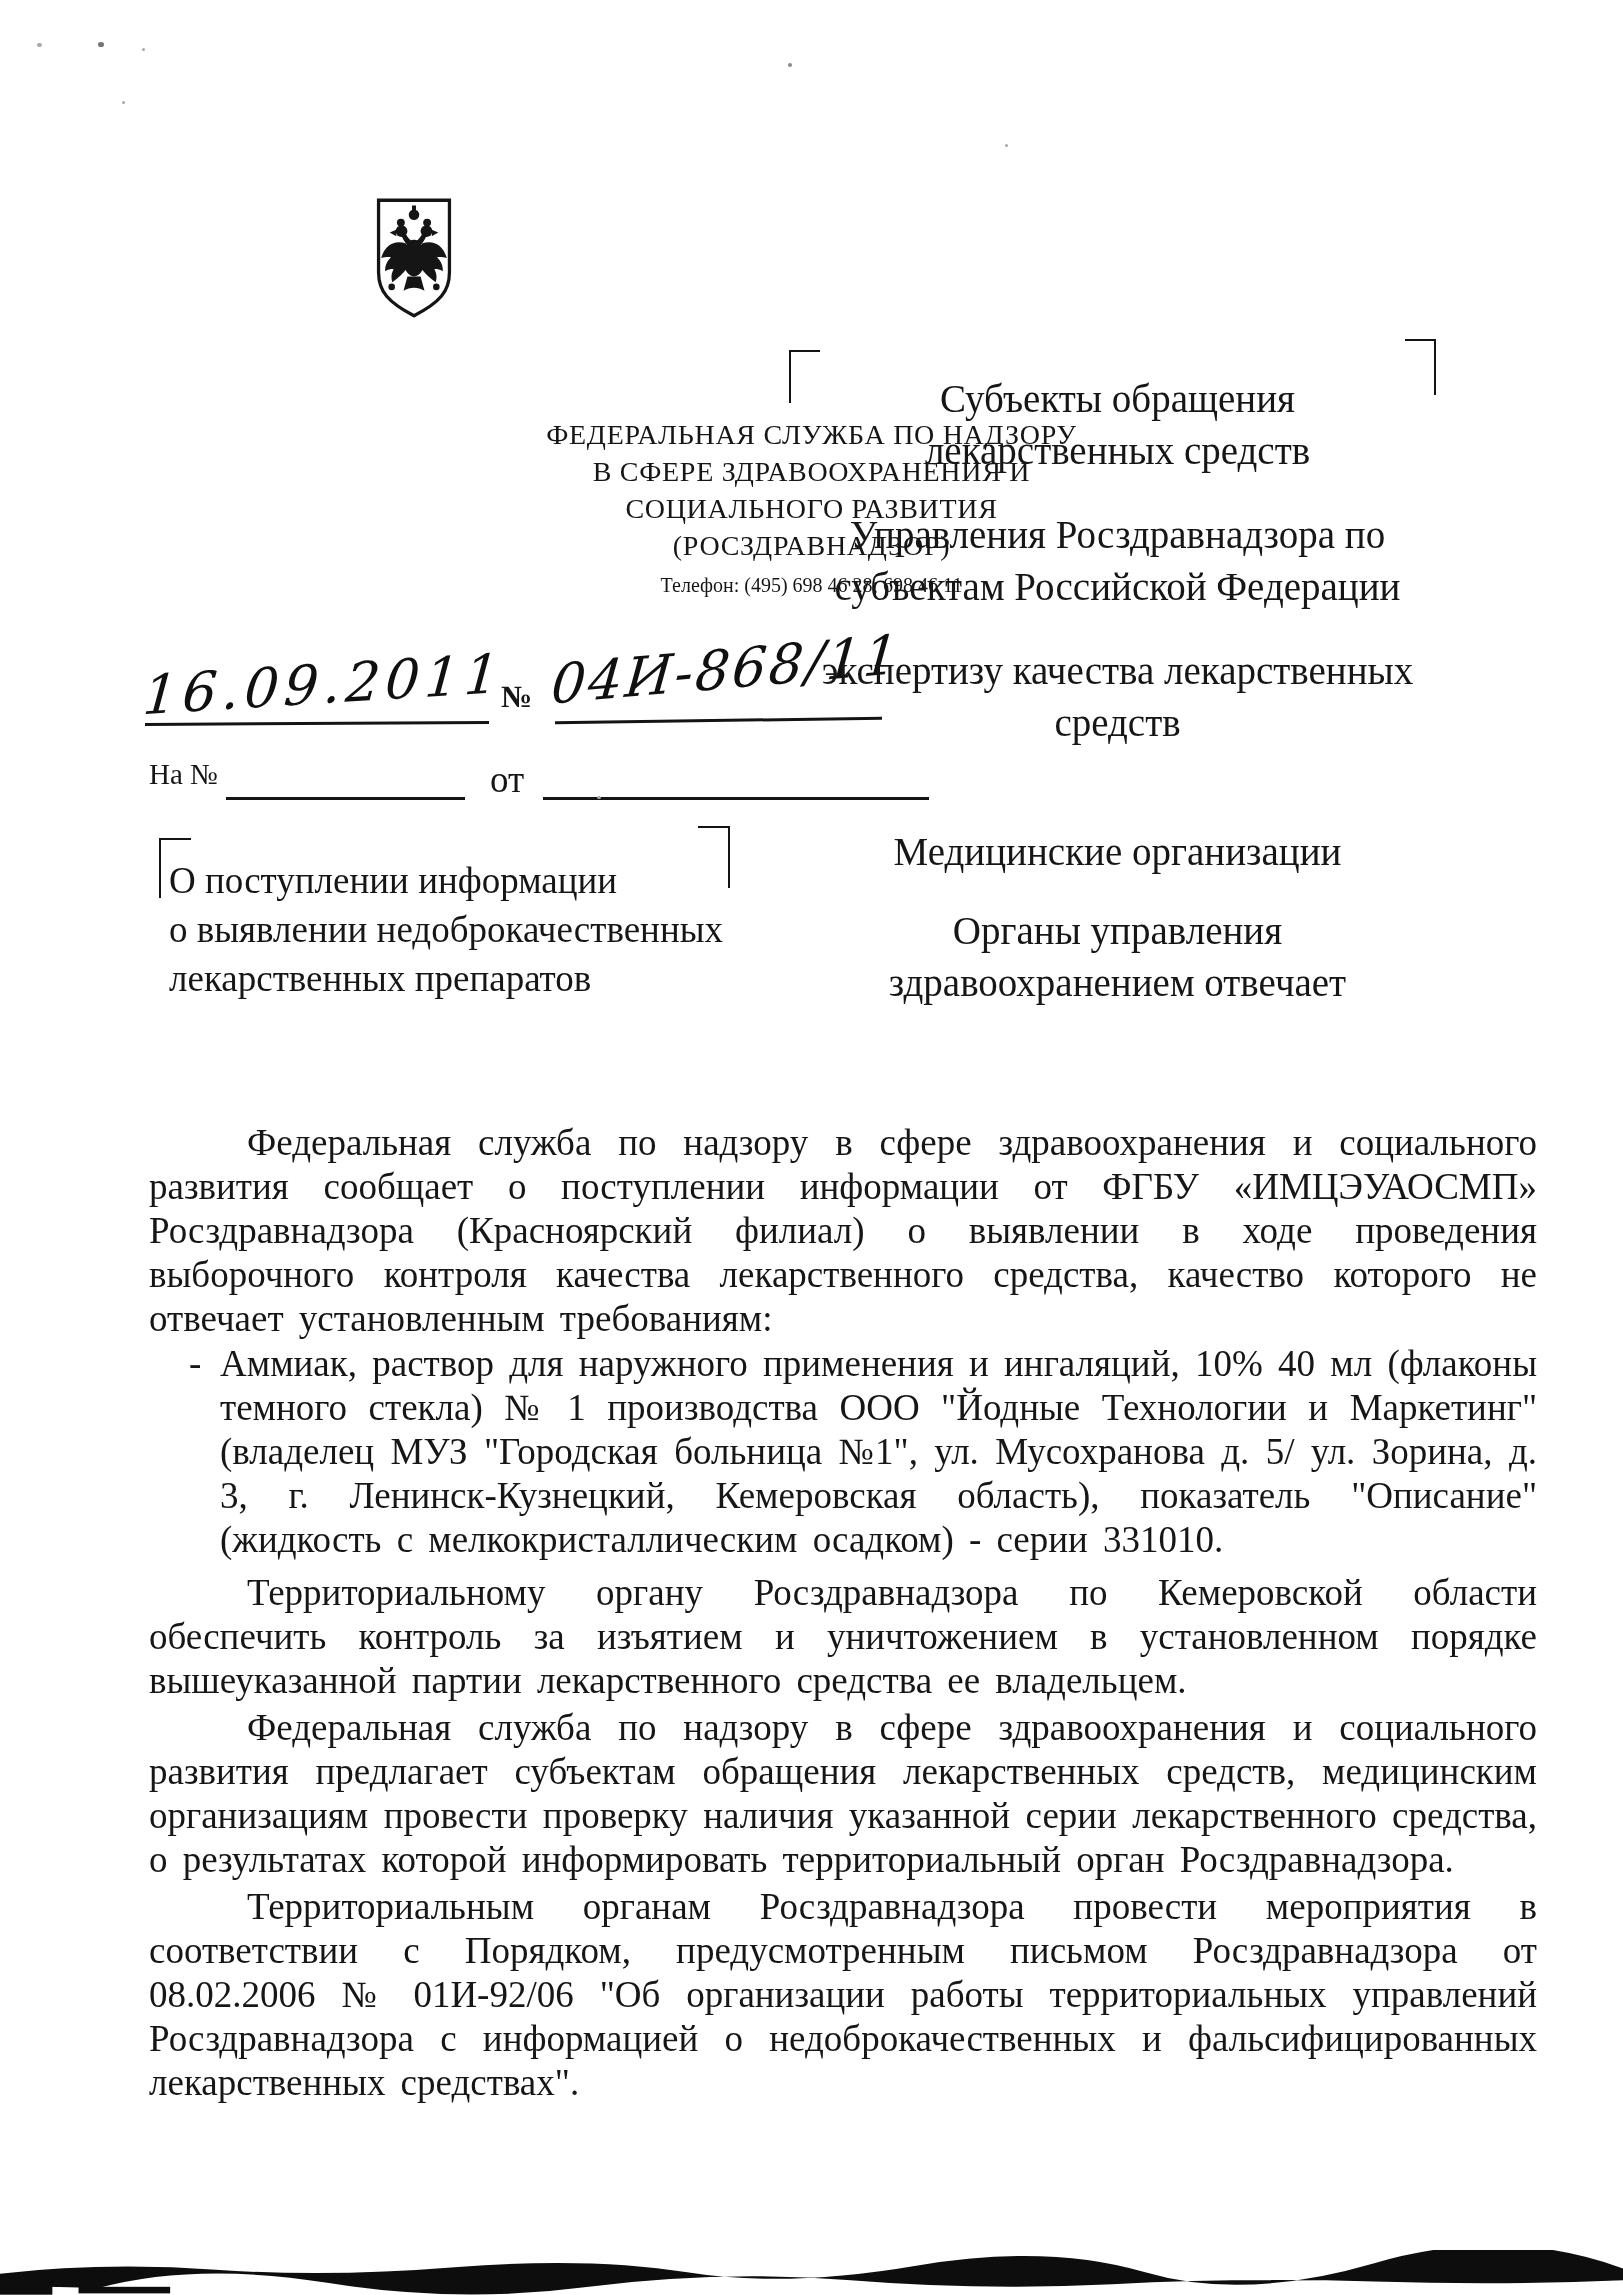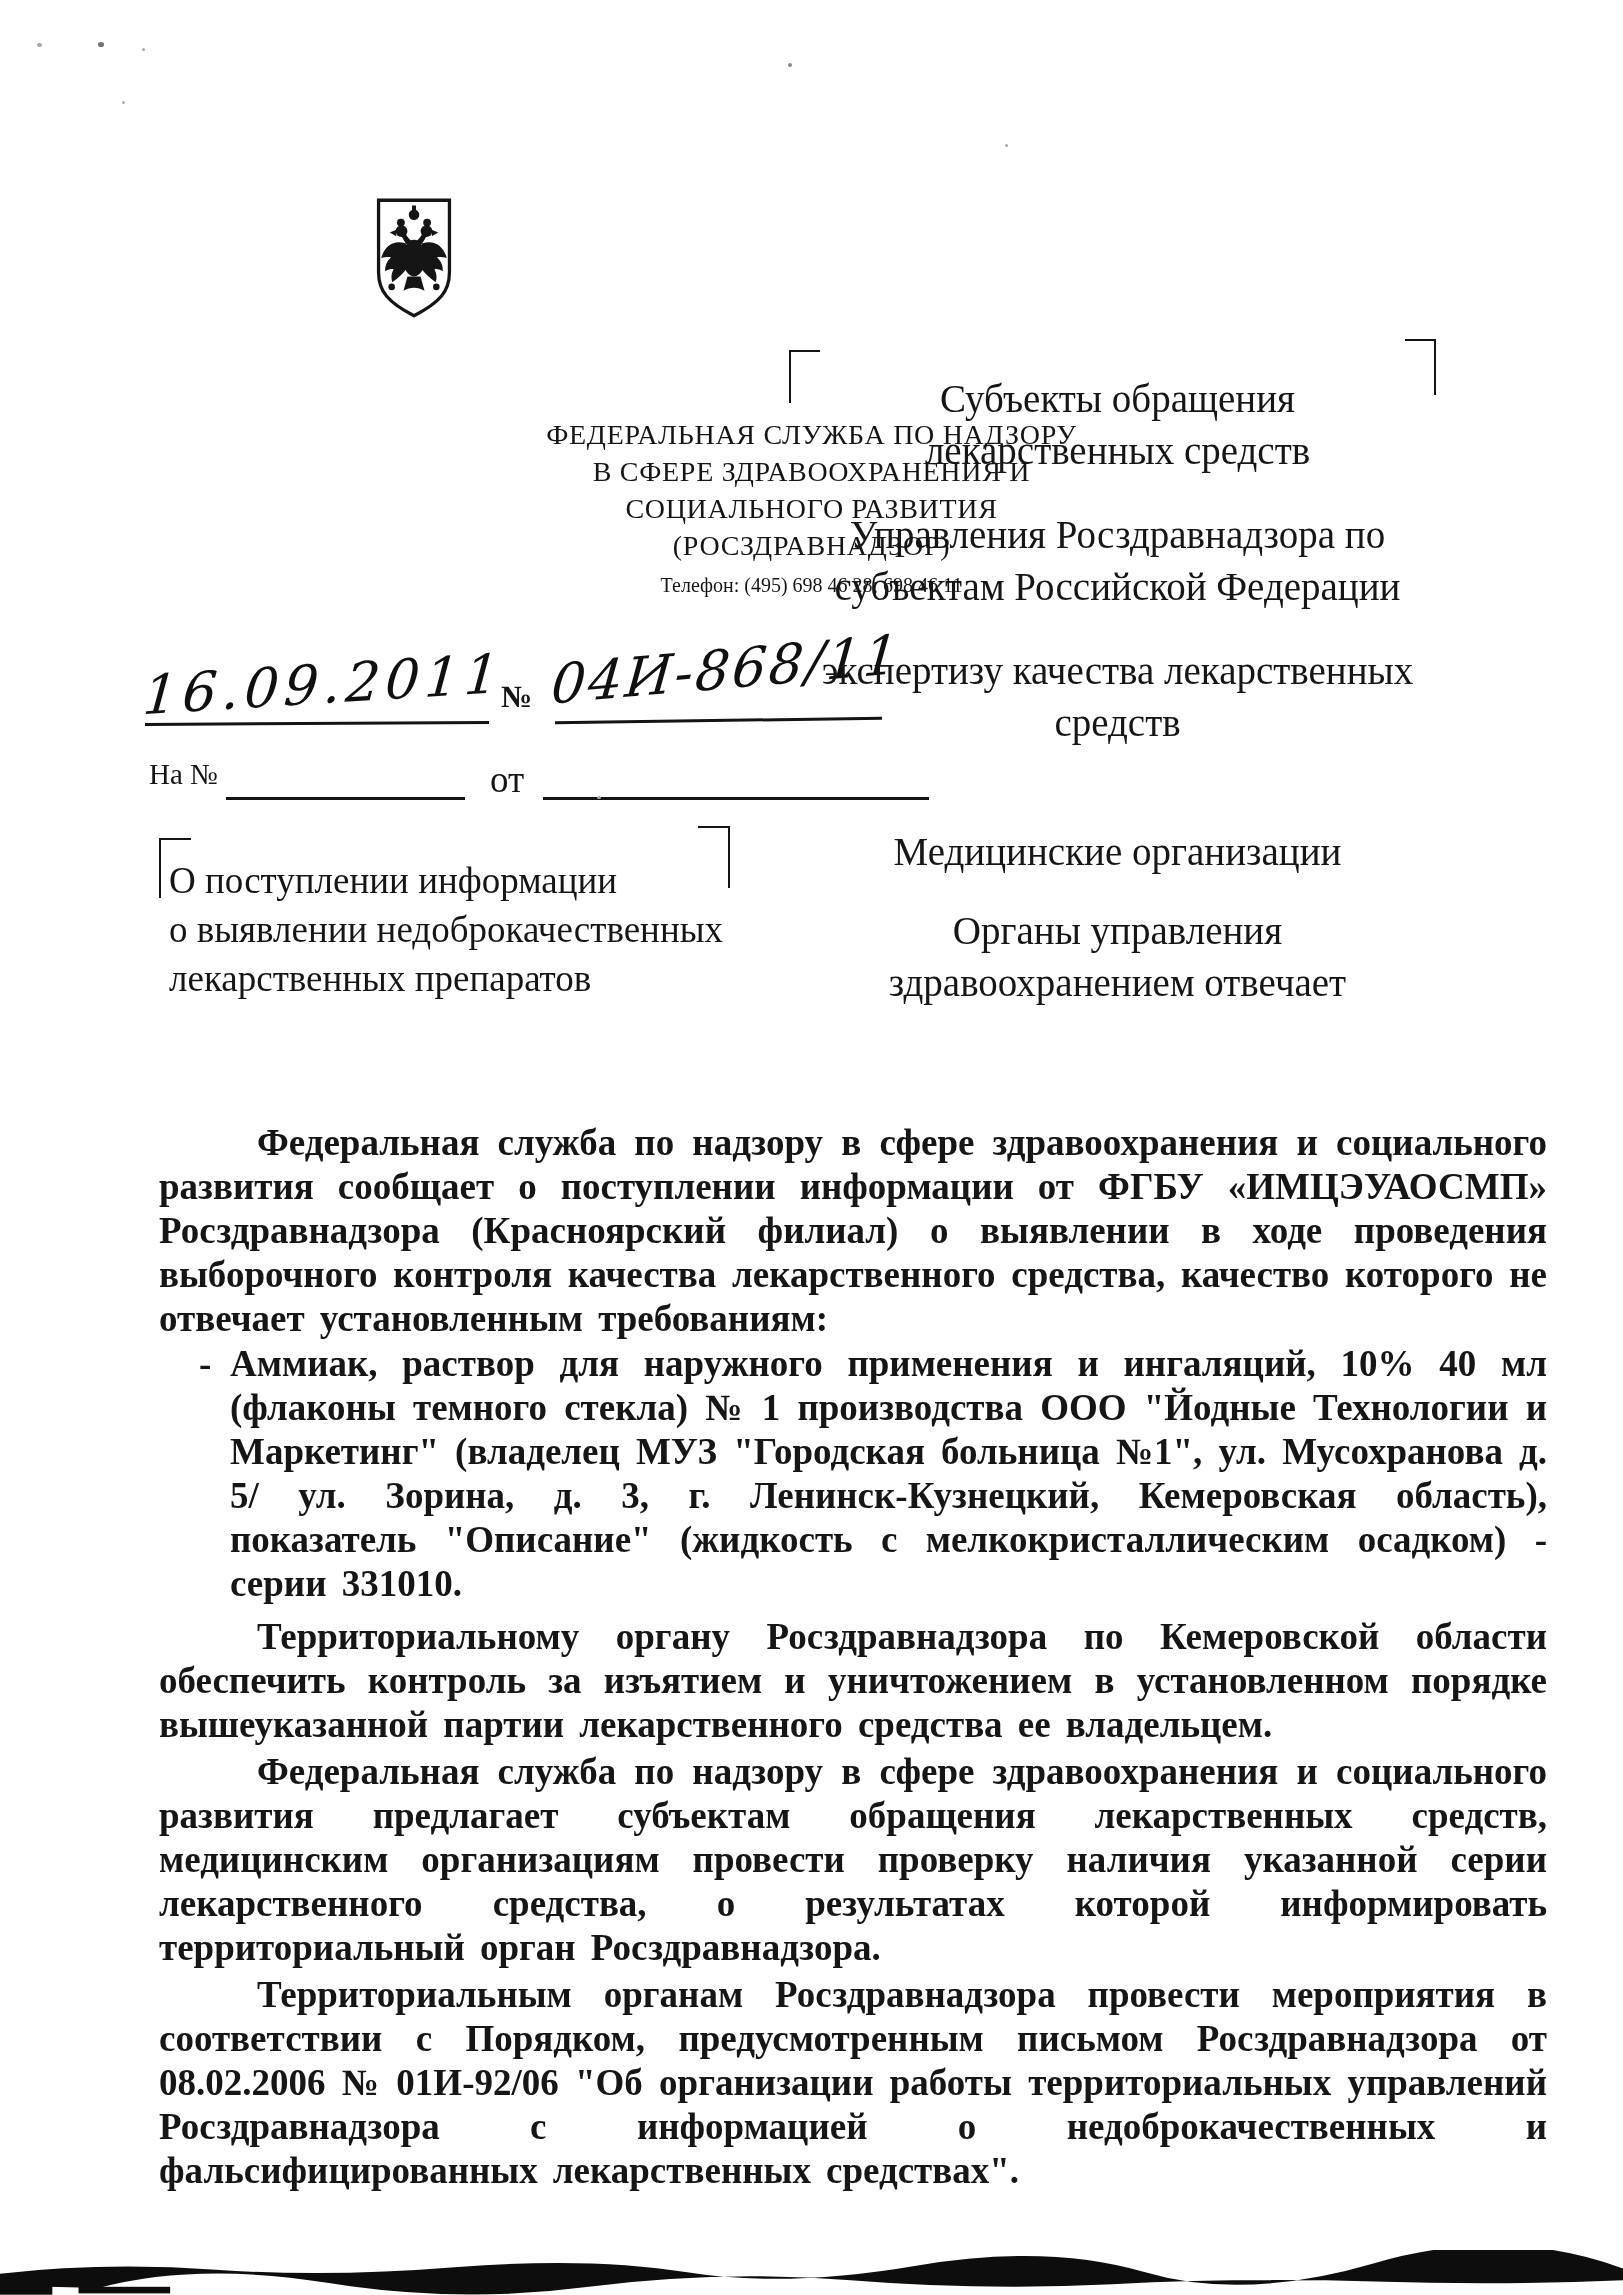--- a/index.html
+++ b/index.html
@@ -26,22 +26,22 @@
   
   .crn{position:absolute;}
   .crn-tl{border-top:2.6px solid #141414;border-left:2.6px solid #141414;}
   .crn-tr{border-top:2.6px solid #141414;border-right:2.6px solid #141414;}
   
   .subject{position:absolute;left:169px;top:856px;width:576px;font-size:37px;line-height:49px;}
   
   .addr-col{position:absolute;left:779px;top:0;width:677px;text-align:center;font-size:39px;line-height:52px;}
   .addr-g{position:absolute;left:0;width:100%;}
   
-  .bodytxt{position:absolute;left:159px;top:1121px;width:1388px;font-size:37px;line-height:44px;
-           text-align:justify;word-spacing:5.9px;font-weight:bold;}
+  .bodytxt{position:absolute;left:149px;top:1121px;width:1388px;font-size:37px;line-height:44px;
+           text-align:justify;word-spacing:5.9px;}
   .para{text-indent:98px;text-align-last:left;margin:0;}
   .p2{margin-top:9.2px;} .p3{margin-top:2.6px;} .p4{margin-top:2.6px;}
   .li{position:relative;margin-left:71px;margin-top:1.3px;text-align:justify;text-align-last:left;}
   .li .marker{position:absolute;left:-31px;top:0;}
   
   .speck{position:absolute;border-radius:50%;background:#a8a8a8;}
   .scanband{position:absolute;left:0;top:2250px;width:1623px;height:46px;}
 </style>
 </head>
 <body>

